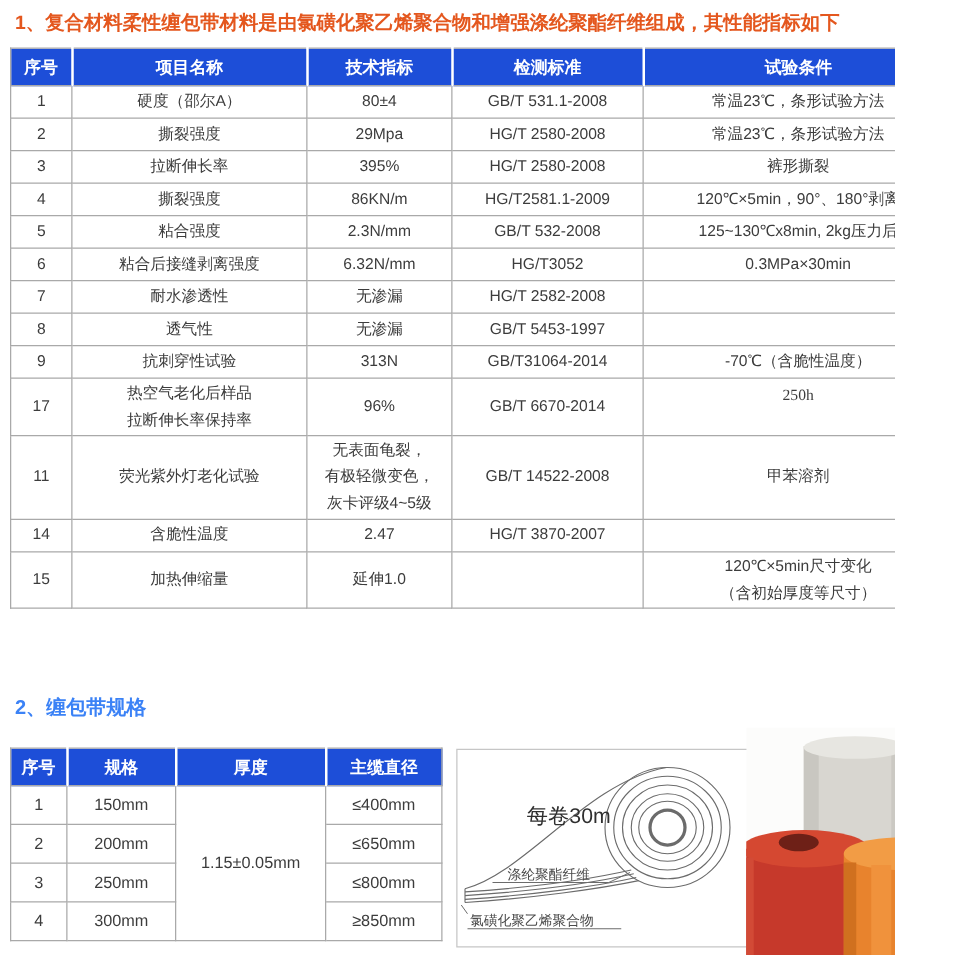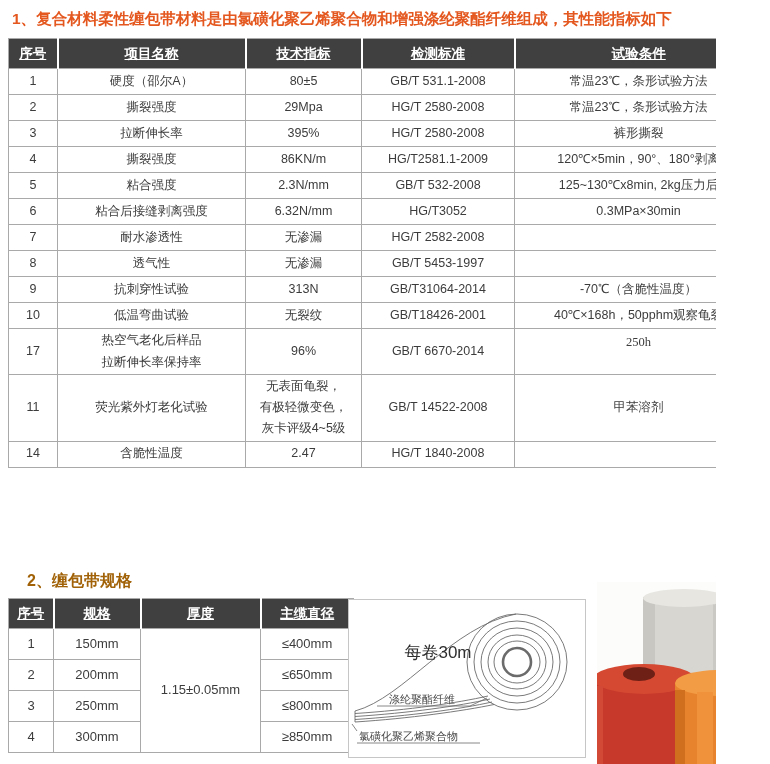--- a/index.html
+++ b/index.html
@@ -5,43 +5,43 @@
   html,body { margin:0; padding:0; background:#ffffff; }
   body { font-family:"Liberation Sans", sans-serif; }
   .page { position:relative; width:716px; height:764px; background:#ffffff; overflow:hidden; }
 
   
   .h1 {
     margin:0; padding:6px 6px 0 40px; text-indent:-28px;
     color:#e4571e; font-weight:bold; font-size:15.5px; line-height:1.7;
   }
   .h2 {
-    position:absolute; left:12px; top:556px; margin:15px;
-    color:#a16207; font-weight:bold; font-size:16px;
+    position:absolute; left:12px; top:556px; margin:0;
+    color:#3b82f6; font-weight:bold; font-size:16px;
   }
 
   
   table { border-collapse:collapse; table-layout:fixed; background:#fff; border:1px solid #a9a9a9; }
   th {
-    background:#404040; color:#ffffff; font-size:13.5px; font-weight:bold;
-    height:29px; border-left:2px solid #ffffff; padding:0 2px;text-decoration:underline;
+    background:#1d4ed8; color:#ffffff; font-size:13.5px; font-weight:bold;
+    height:29px; border-left:2px solid #ffffff; padding:0 2px;
   }
   th:first-child { border-left:none; }
   td {
     border:1px solid #a9a9a9; font-size:12.5px; color:#3c3c3c;
     text-align:center; vertical-align:middle; height:23px; padding:1px 3px;
     white-space:pre-line; line-height:1.7; overflow:hidden;
   }
   .t1 { width:754px; margin:6px 0 0 8px; }
   .t2 { position:absolute; left:8px; top:598px; width:345px; }
   .t2 td { height:28px; font-size:13px; }
 
   
   .diagram {
-    position:absolute; left:348px; top:599px; width:236px; height:157px;
+    position:absolute; left:365px; top:599px; width:236px; height:157px;
     border:1px solid #c6c6c6; background:#fff;
   }
   .diagram svg { display:block; }
 
   
   .photo { position:absolute; left:597px; top:582px; width:173px; height:182px; }
   .photo svg { display:block; }
 </style>
 </head>
 <body>
@@ -64,21 +64,21 @@
           <th>项目名称</th>
           <th>技术指标</th>
           <th>检测标准</th>
           <th>试验条件</th>
         </tr>
       </thead>
     <tbody>
         <tr>
           <td>1</td>
           <td>硬度（邵尔A）</td>
-          <td>80±5</td>
+          <td>80±4</td>
           <td>GB/T 531.1-2008</td>
           <td>常温23℃，条形试验方法</td>
         </tr>
         <tr>
           <td>2</td>
           <td>撕裂强度</td>
           <td>29Mpa</td>
           <td>HG/T 2580-2008</td>
           <td>常温23℃，条形试验方法</td>
         </tr>
@@ -123,27 +123,20 @@
           <td>无渗漏</td>
           <td>GB/T 5453-1997</td>
           <td></td>
         </tr>
         <tr>
           <td>9</td>
           <td>抗刺穿性试验</td>
           <td>313N</td>
           <td>GB/T31064-2014</td>
           <td>-70℃（含脆性温度）</td>
-        </tr>
-        <tr>
-          <td>10</td>
-          <td>低温弯曲试验</td>
-          <td>无裂纹</td>
-          <td>GB/T18426-2001</td>
-          <td>40℃×168h，50pphm观察龟裂</td>
         </tr>
         <tr>
           <td>17</td>
           <td>热空气老化后样品
 拉断伸长率保持率</td>
           <td>96%</td>
           <td>GB/T 6670-2014</td>
           <td style="vertical-align: top; padding-top: 3px; font-family: Liberation Serif, serif;">250h</td>
         </tr>
         <tr>
@@ -152,22 +145,30 @@
           <td>无表面龟裂，
 有极轻微变色，
 灰卡评级4~5级</td>
           <td>GB/T 14522-2008</td>
           <td>甲苯溶剂</td>
         </tr>
         <tr>
           <td>14</td>
           <td>含脆性温度</td>
           <td>2.47</td>
-          <td>HG/T 1840-2008</td>
-          <td></td>
+          <td>HG/T 3870-2007</td>
+          <td></td>
+        </tr>
+        <tr>
+          <td>15</td>
+          <td>加热伸缩量</td>
+          <td>延伸1.0</td>
+          <td></td>
+          <td>120℃×5min尺寸变化
+（含初始厚度等尺寸）</td>
         </tr>
       </tbody>
   </table>
 
   <p class="h2"><span>2、</span><span>缠包带规格</span></p>
 
   <table class="t2" id="table2">
     <colgroup>
       <col style="width:45px">
         <col style="width:87px">

